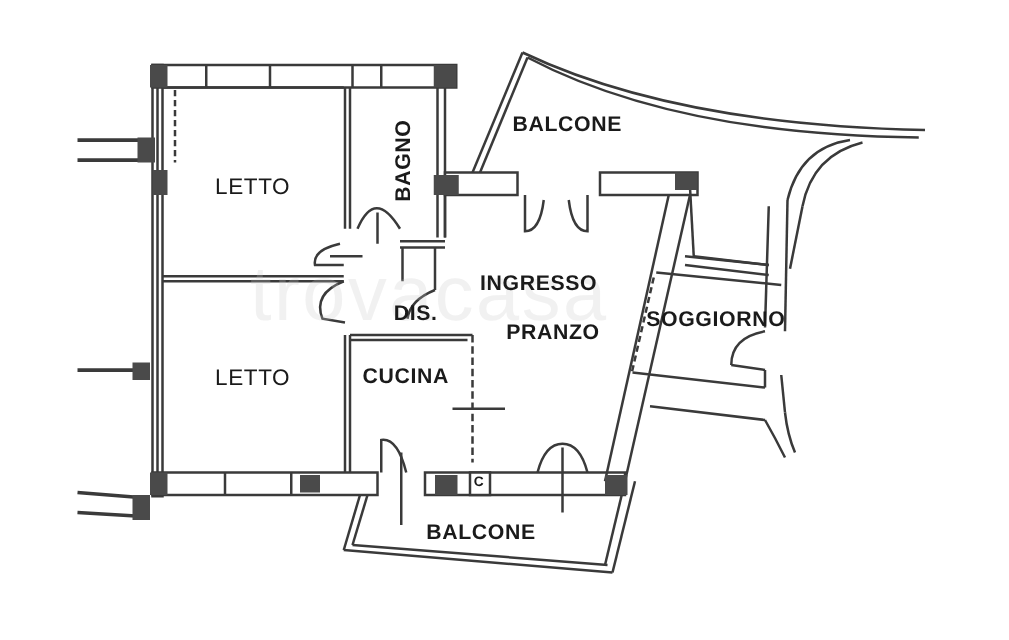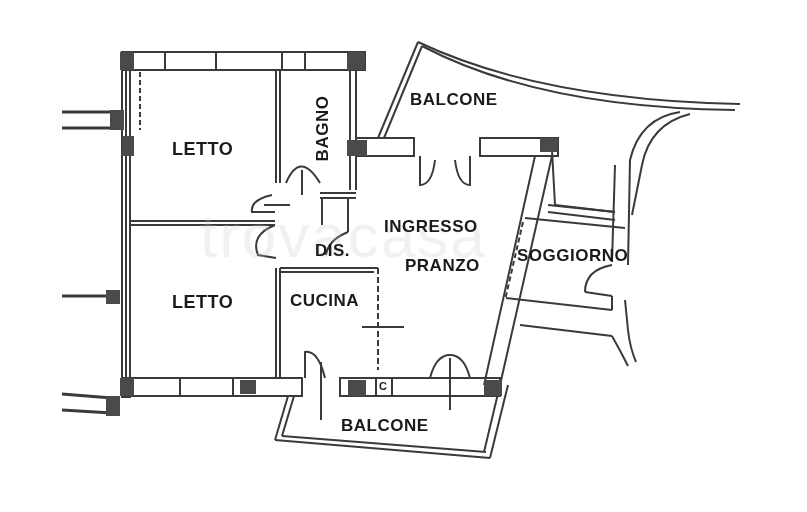--- a/index.html
+++ b/index.html
@@ -1,19 +1,19 @@
 <!DOCTYPE html>
 <html><head>
 <meta charset="utf-8">
 <style>
   html, body { margin: 0; padding: 0; background: #ffffff; }
   body { width: 807px; height: 512px; overflow: hidden; position: relative; font-family: "Liberation Sans", sans-serif; }
   #plan { position: absolute; left: 0; top: 0; width: 807px; height: 512px; }
   .lbl { position: absolute; font-family: "Liberation Sans", sans-serif; font-weight: bold; color: #1a1a1a; font-size: 17px; letter-spacing: 0.5px; white-space: nowrap; line-height: 1; }
-  .lbl.thin { font-weight: bold; font-size: 18px; }
+  .lbl.thin { font-weight: normal; font-size: 18px; }
   .vert { transform: rotate(-90deg); transform-origin: center center; }
   .wm { position: absolute; left: 200px; top: 205px; font-family: "Liberation Sans", sans-serif; font-size: 62px; color: rgba(200,200,200,0.25); letter-spacing: 2px; line-height: 1; }
 </style>
 </head>
 <body>
 
 <svg id="plan" viewBox="0 0 807 512" xmlns="http://www.w3.org/2000/svg">
   <g fill="none" stroke="#3a3a3a" stroke-width="2">
 
     <g>

